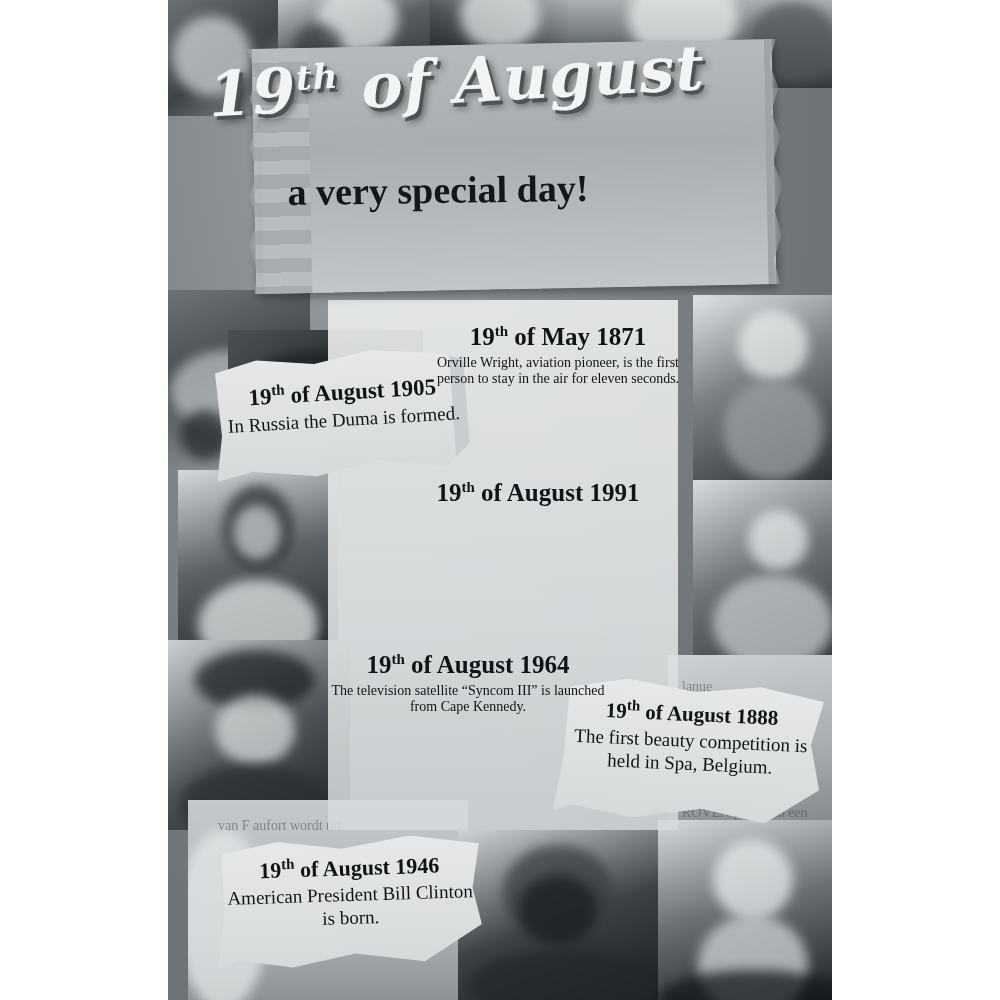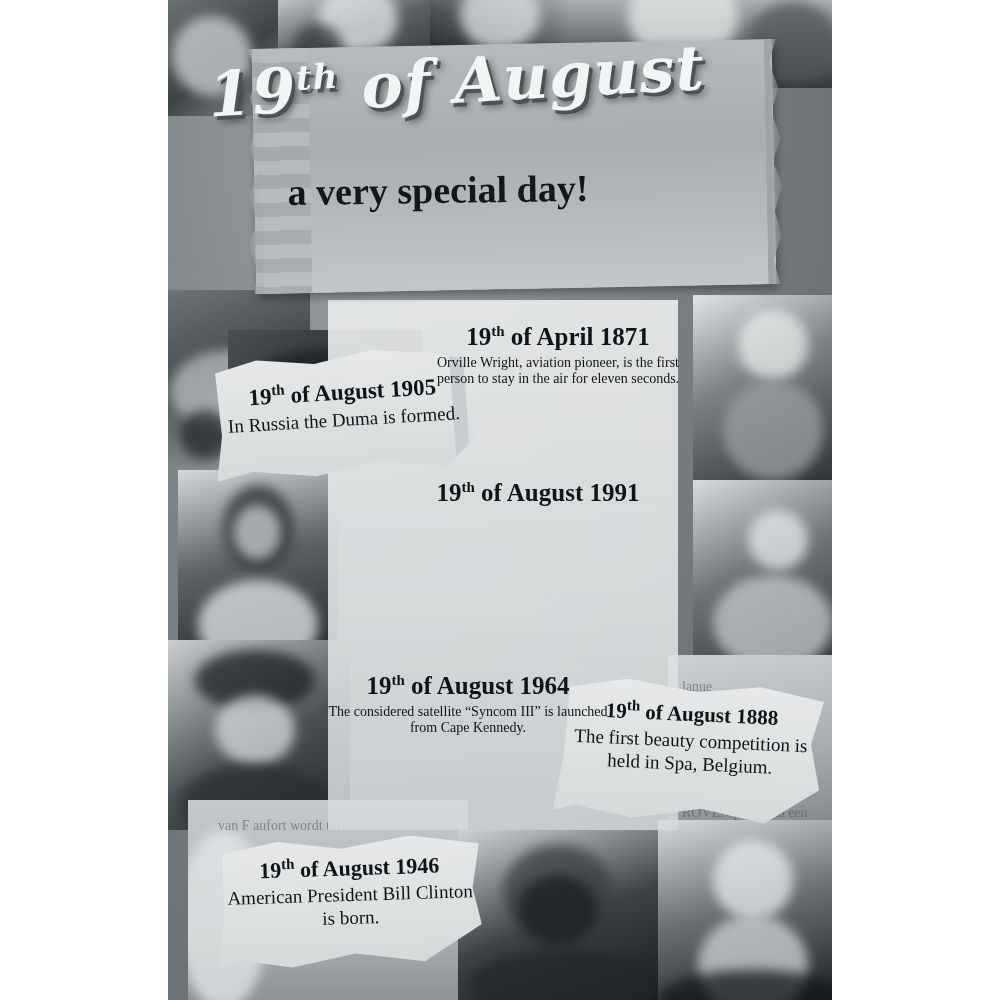--- a/index.html
+++ b/index.html
@@ -217,21 +217,21 @@
   .entry-1905 .head { font-size: 23px; }
   .entry-1905 .body { font-size: 19px; }
 
   
   .entry-1871 { left: 250px; top: 322px; width: 280px; }
 
   
   .entry-1991 { left: 210px; top: 478px; width: 320px; }
 
   
-  .entry-1964 { left: 150px; top: 671px; width: 300px; }
+  .entry-1964 { left: 150px; top: 650px; width: 300px; }
 
   
   .note-1888 {
     left: 388px; top: 682px; width: 265px; height: 140px;
     transform: rotate(3.2deg);
     clip-path: polygon(4% 8%,26% 0%,52% 7%,76% 1%,100% 9%,96% 40%,100% 72%,80% 98%,56% 90%,30% 99%,8% 92%,0% 97%,3% 58%);
   }
   .entry-1888 { left: 398px; top: 700px; width: 250px; transform: rotate(2.6deg); }
   .entry-1888 .head { font-size: 21px; }
   .entry-1888 .body { font-size: 19px; }
@@ -341,21 +341,21 @@
     <div class="title-line2">a very special day!</div>
 
     <div class="note note-1905">
       <div class="serr" style="right:8px;width:14px;"></div>
     </div>
     <div class="note note-1888"></div>
     <div class="note note-1946"></div>
 
     <div class="entry entry-1871">
       <div class="head">
-        <span>19</span><span class="ord">th</span><span> of April 1871</span>
+        <span>19</span><span class="ord">th</span><span> of May 1871</span>
       </div>
       <div class="body">Orville Wright, aviation pioneer, is the first person to stay in the air for eleven seconds.</div>
     </div>
 
     <div class="entry entry-1905">
       <div class="head">
         <span>19</span><span class="ord">th</span><span> of August 1905</span>
       </div>
       <div class="body">In Russia the Duma is formed.</div>
     </div>
@@ -363,21 +363,21 @@
     <div class="entry entry-1991">
       <div class="head">
         <span>19</span><span class="ord">th</span><span> of August 1991</span>
       </div>
     </div>
 
     <div class="entry entry-1964">
       <div class="head">
         <span>19</span><span class="ord">th</span><span> of August 1964</span>
       </div>
-      <div class="body">The considered satellite “Syncom III” is launched from Cape Kennedy.</div>
+      <div class="body">The television satellite “Syncom III” is launched from Cape Kennedy.</div>
     </div>
 
     <div class="entry entry-1888">
       <div class="head">
         <span>19</span><span class="ord">th</span><span> of August 1888</span>
       </div>
       <div class="body">The first beauty competition is held in Spa, Belgium.</div>
     </div>
 
     <div class="entry entry-1946">

